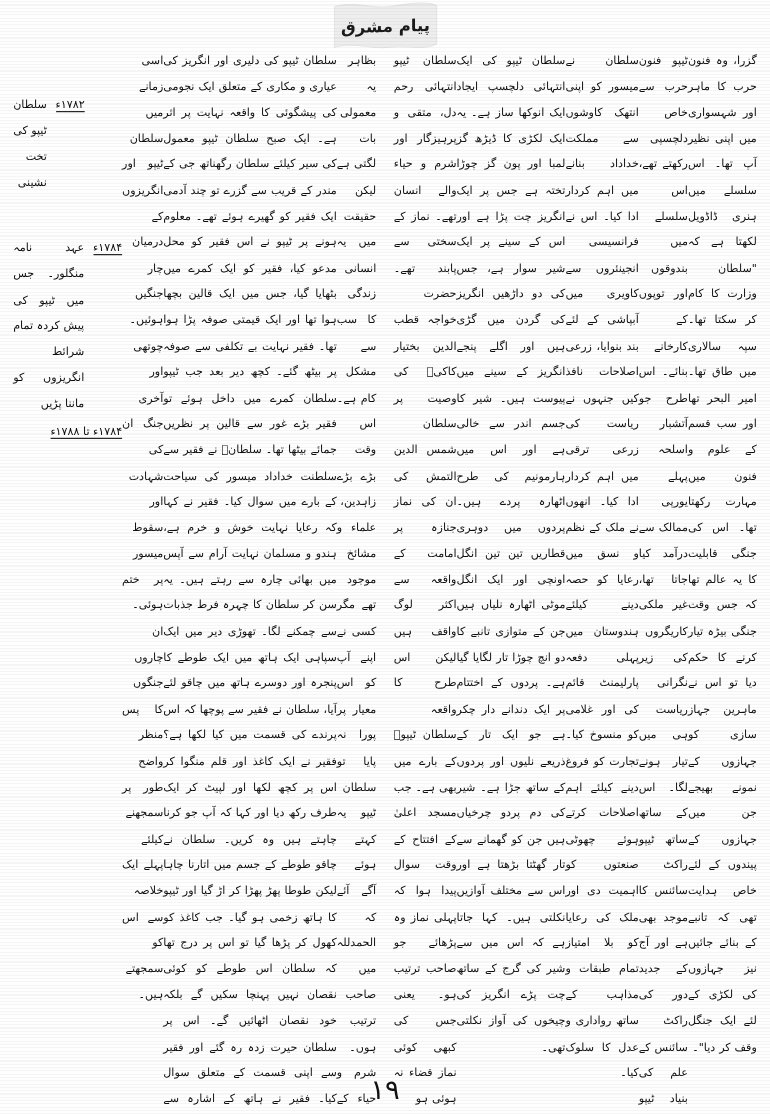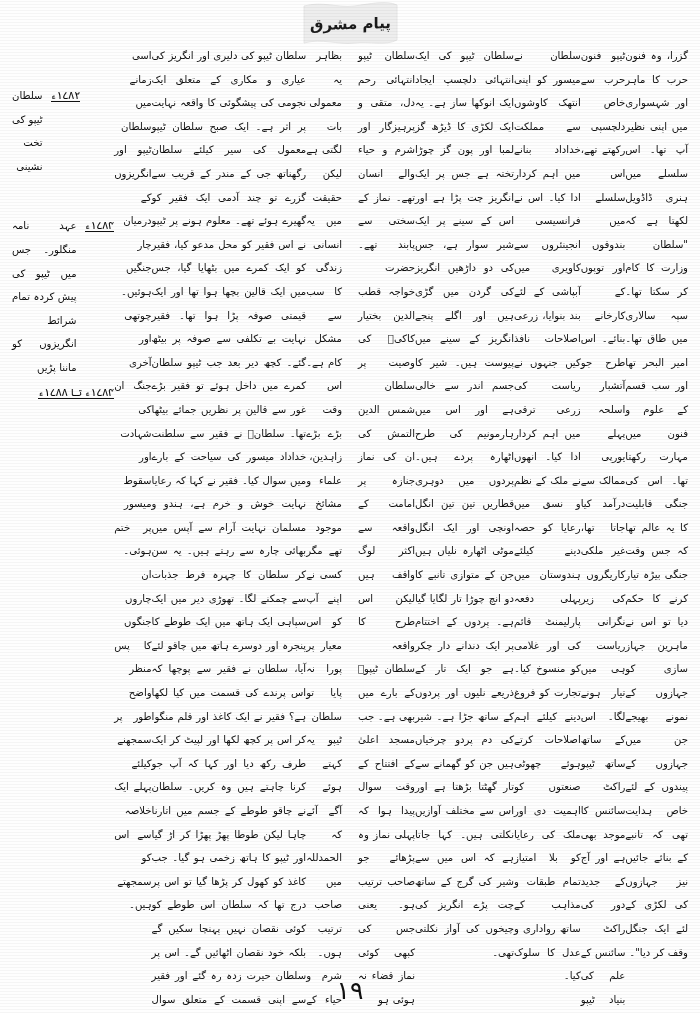--- a/index.html
+++ b/index.html
@@ -110,21 +110,20 @@
   .chrono-row.tight { gap: 6px; }
   .chrono-year {
     flex: 0 0 auto;
     white-space: nowrap;
     font-size: 10.1px;
     padding-top: 1px;
   }
   .chrono-year .num {
     border-bottom: 1px solid #111;
     padding-bottom: 0px;
-    font-family: Liberation Serif, serif;
   }
   .chrono-text {
     flex: 1 1 auto;
     text-align: justify;
     text-align-last: right;
     direction: rtl;
     margin-top: 36px;
   }
   .chrono-row.row1 { justify-content: flex-start; padding-right: 34px; }
   .chrono-row.row1 .chrono-text { flex: 0 1 auto; }

